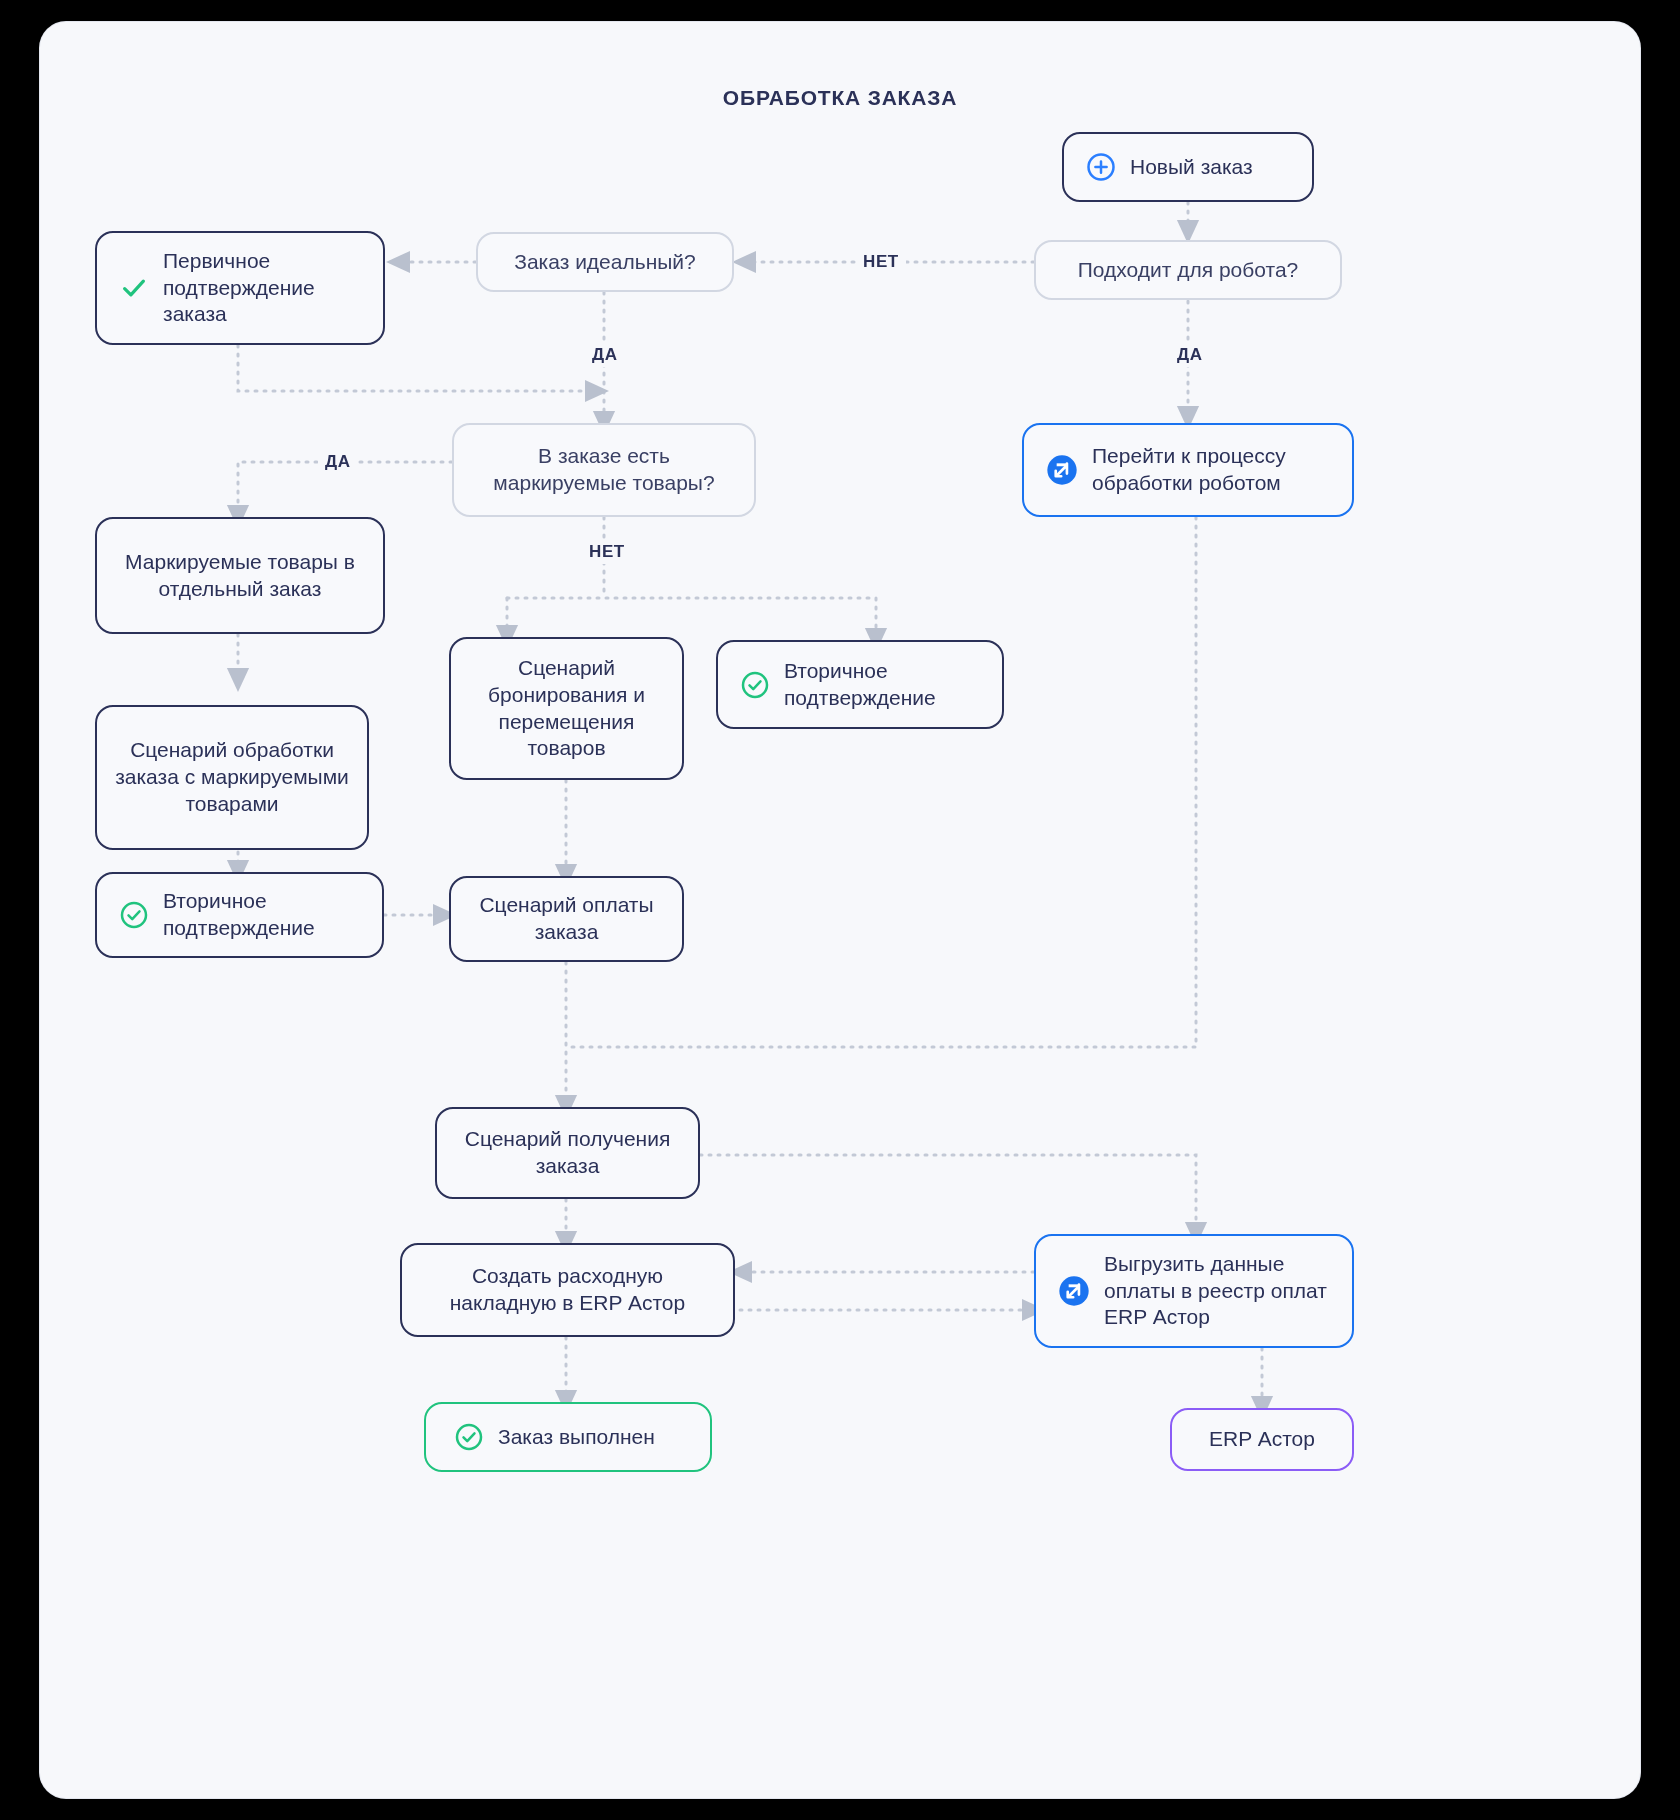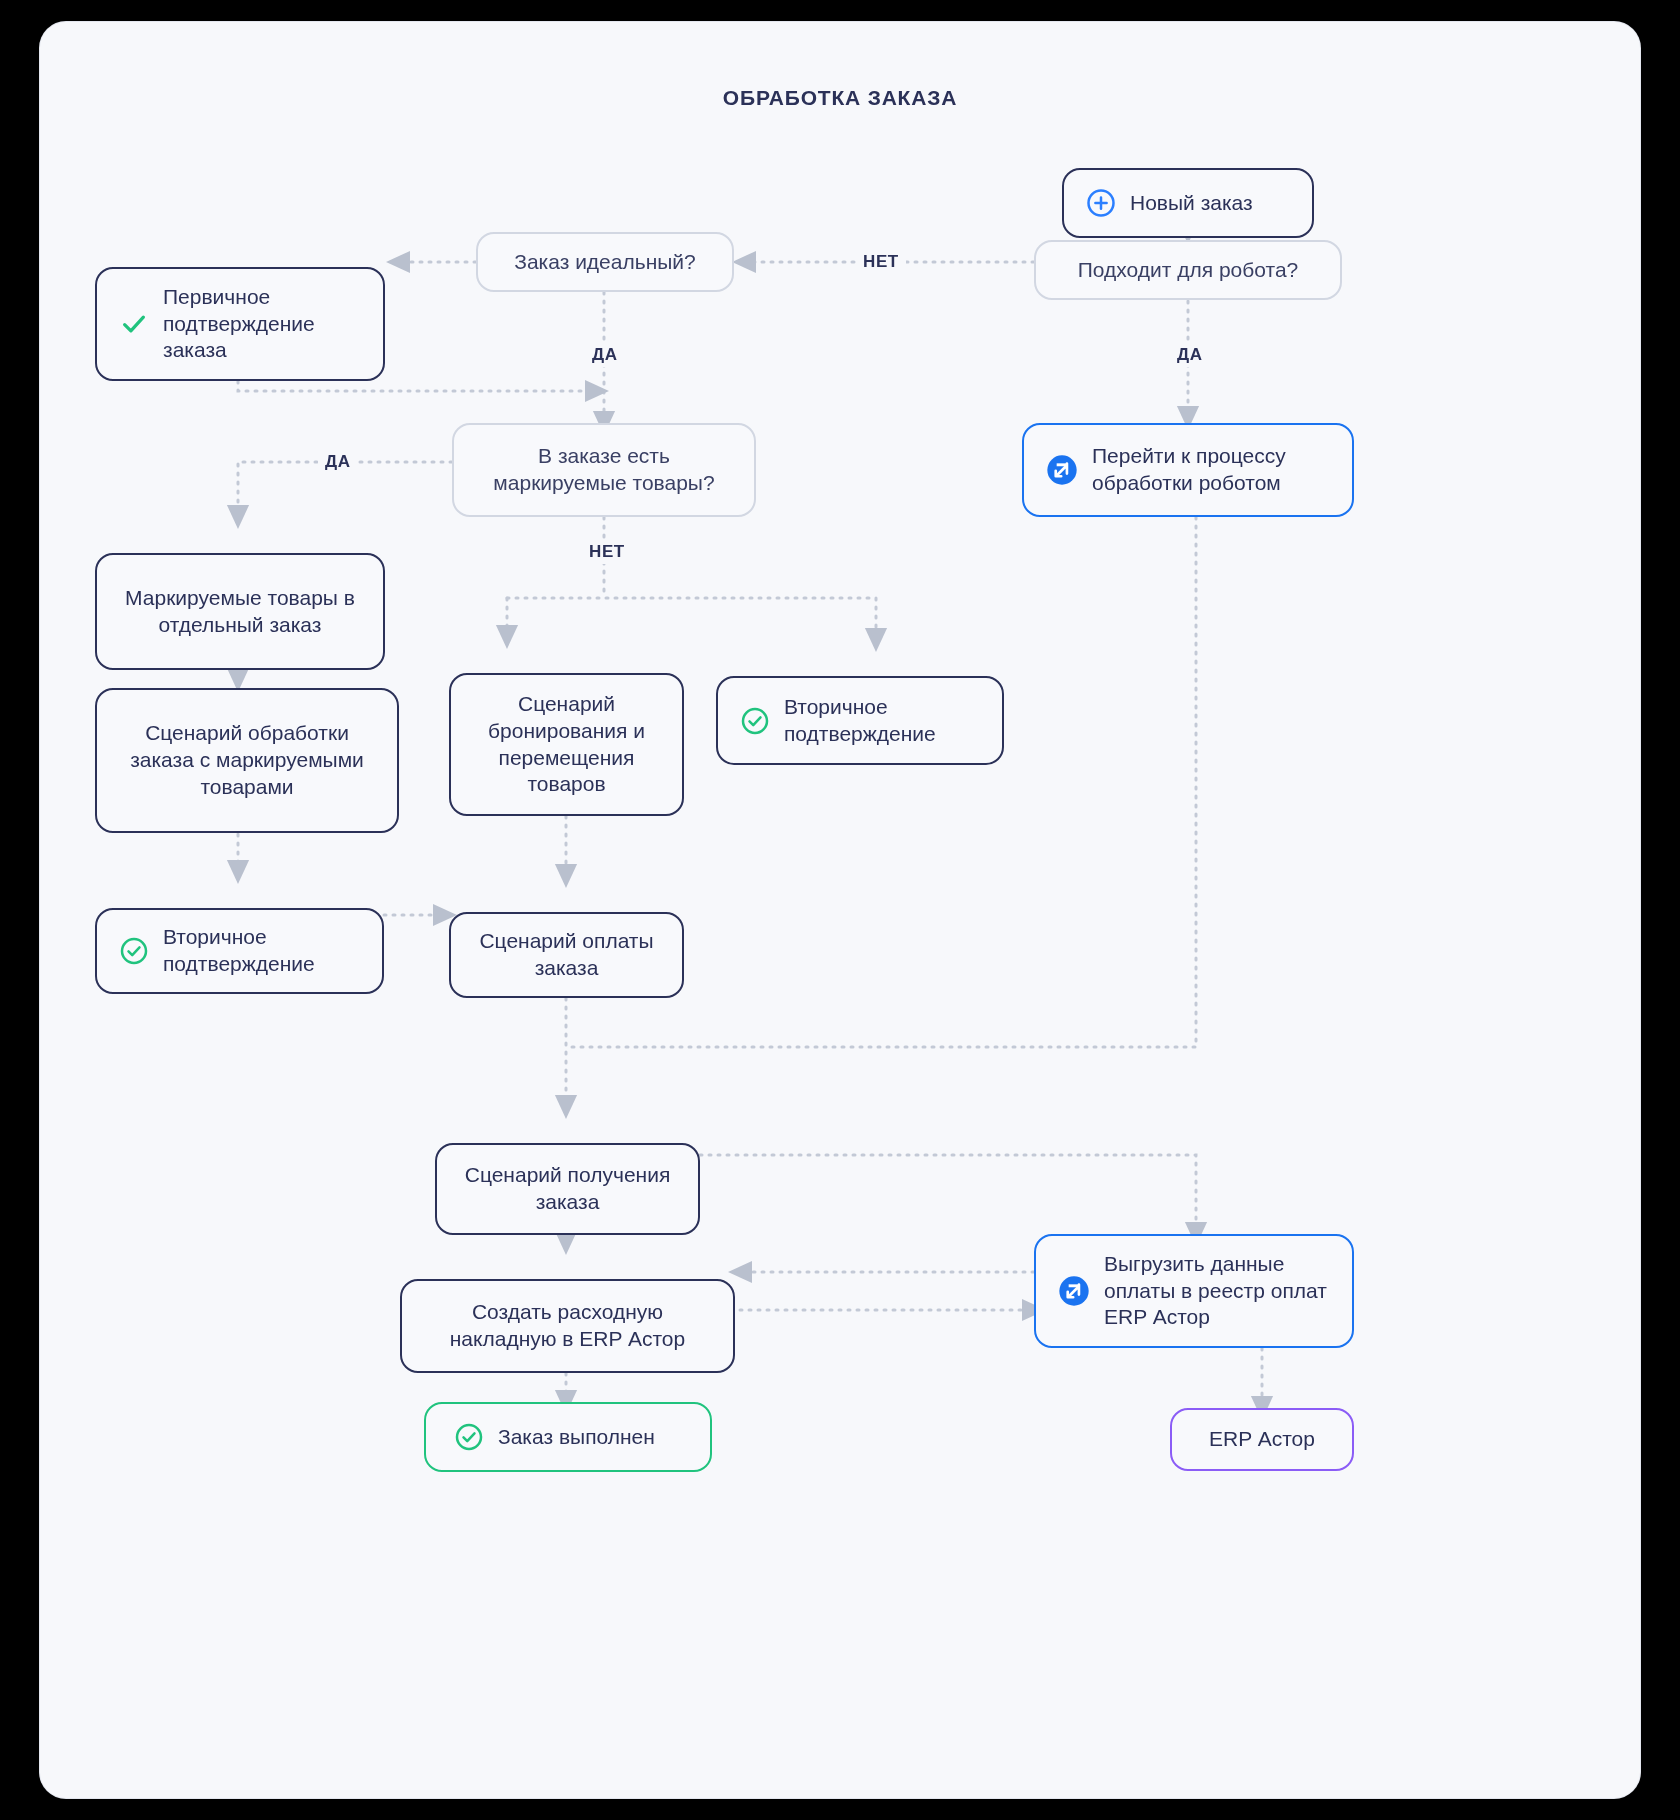--- a/index.html
+++ b/index.html
@@ -22,21 +22,21 @@
   }
 
   .node{
     position:absolute;box-sizing:border-box;
     background:#f8f9fc;border-radius:18px;
     display:flex;align-items:center;justify-content:center;
     text-align:center;color:#2b3158;font-size:21px;line-height:1.28;
     padding:10px 16px;
   }
   .node .lbl{display:block;}
-  .dark{border:2.5px solid #2b3158;margin-top:36px;}
+  .dark{border:2.5px solid #2b3158;}
   .soft{border:2.5px solid #d2d7e2;color:#3a4064;}
   .blue{border:2.5px solid #1a73f0;}
   .green{border:2.5px solid #20c37e;}
   .purple{border:2.5px solid #8b5cf6;}
 
   .withicon{justify-content:flex-start;text-align:left;gap:14px;padding-left:22px;}
   .withicon .lbl{text-align:left;}
 
   .ico{flex:0 0 auto;display:inline-flex;align-items:center;justify-content:center;}
   .ico svg{display:block;}
@@ -148,21 +148,21 @@
   </div>
 
   <div class="node soft" style="left:452px;top:423px;width:304px;height:94px;">
     <span class="lbl">В заказе есть маркируемые товары?</span>
   </div>
 
   <div class="node dark" style="left:95px;top:517px;width:290px;height:117px;">
     <span class="lbl">Маркируемые товары в отдельный заказ</span>
   </div>
 
-  <div class="node dark" style="left:95px;top:652px;width:304px;height:145px;">
+  <div class="node dark" style="left:95px;top:705px;width:274px;height:145px;">
     <span class="lbl">Сценарий обработки заказа с маркируемыми товарами</span>
   </div>
 
   <div class="node dark withicon" style="left:95px;top:872px;width:289px;height:86px;">
     <span class="ico">
       <svg width="30" height="30" viewBox="0 0 24 24">
           <circle cx="12" cy="12" r="9.6" fill="none" stroke="#20c37e" stroke-width="2"></circle>
           <path d="M7.6 12.3l3 3 5.8-6.2" fill="none" stroke="#20c37e" stroke-width="2" stroke-linecap="round" stroke-linejoin="round"></path>
         </svg>
     </span>

